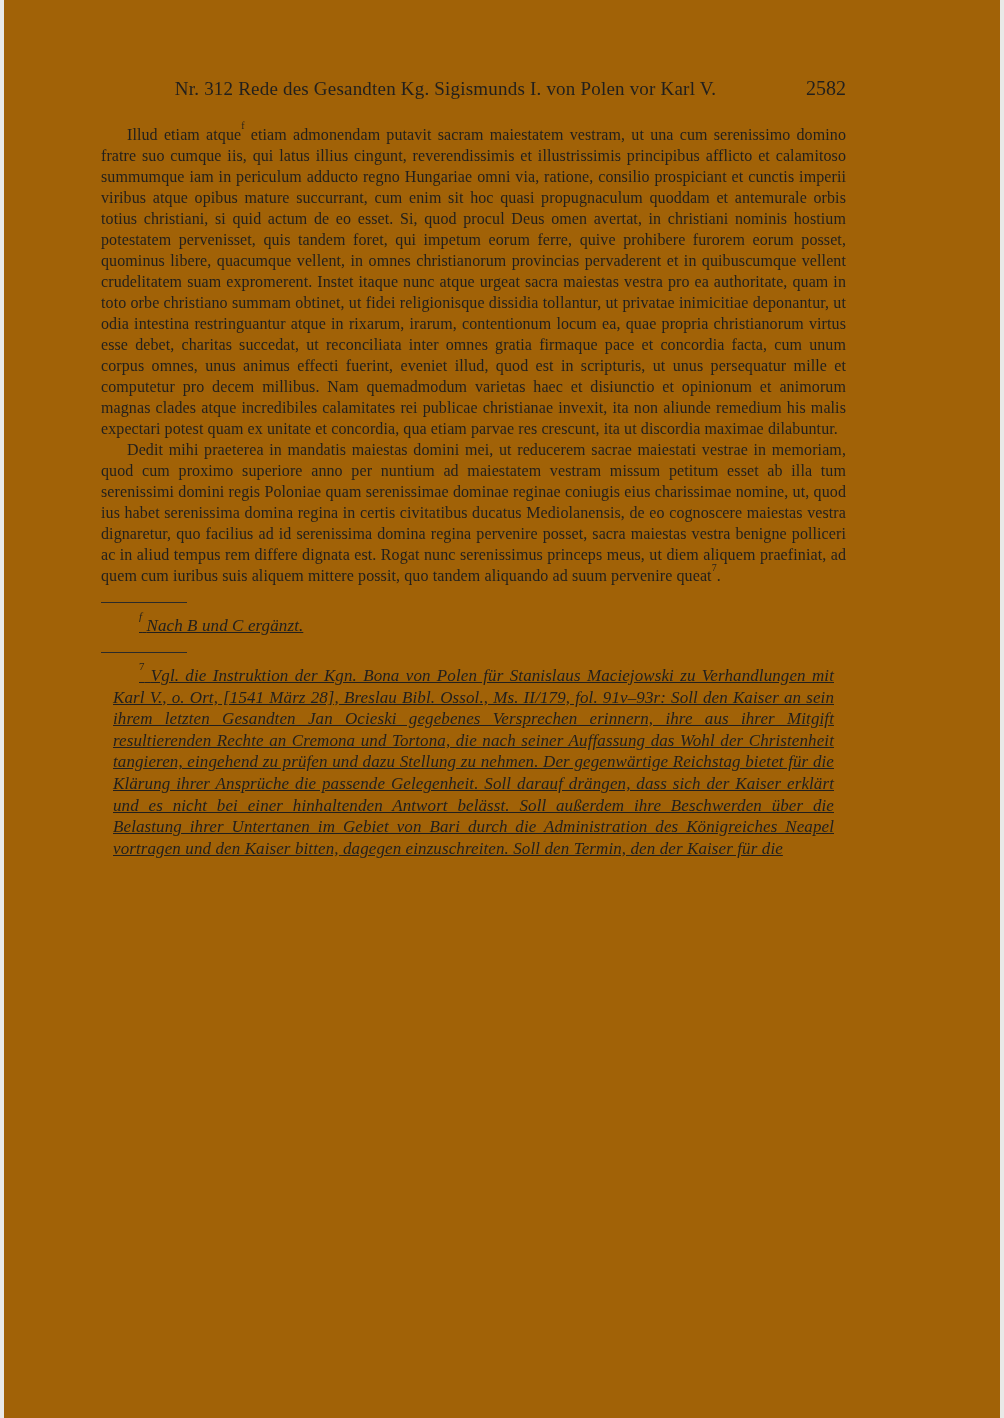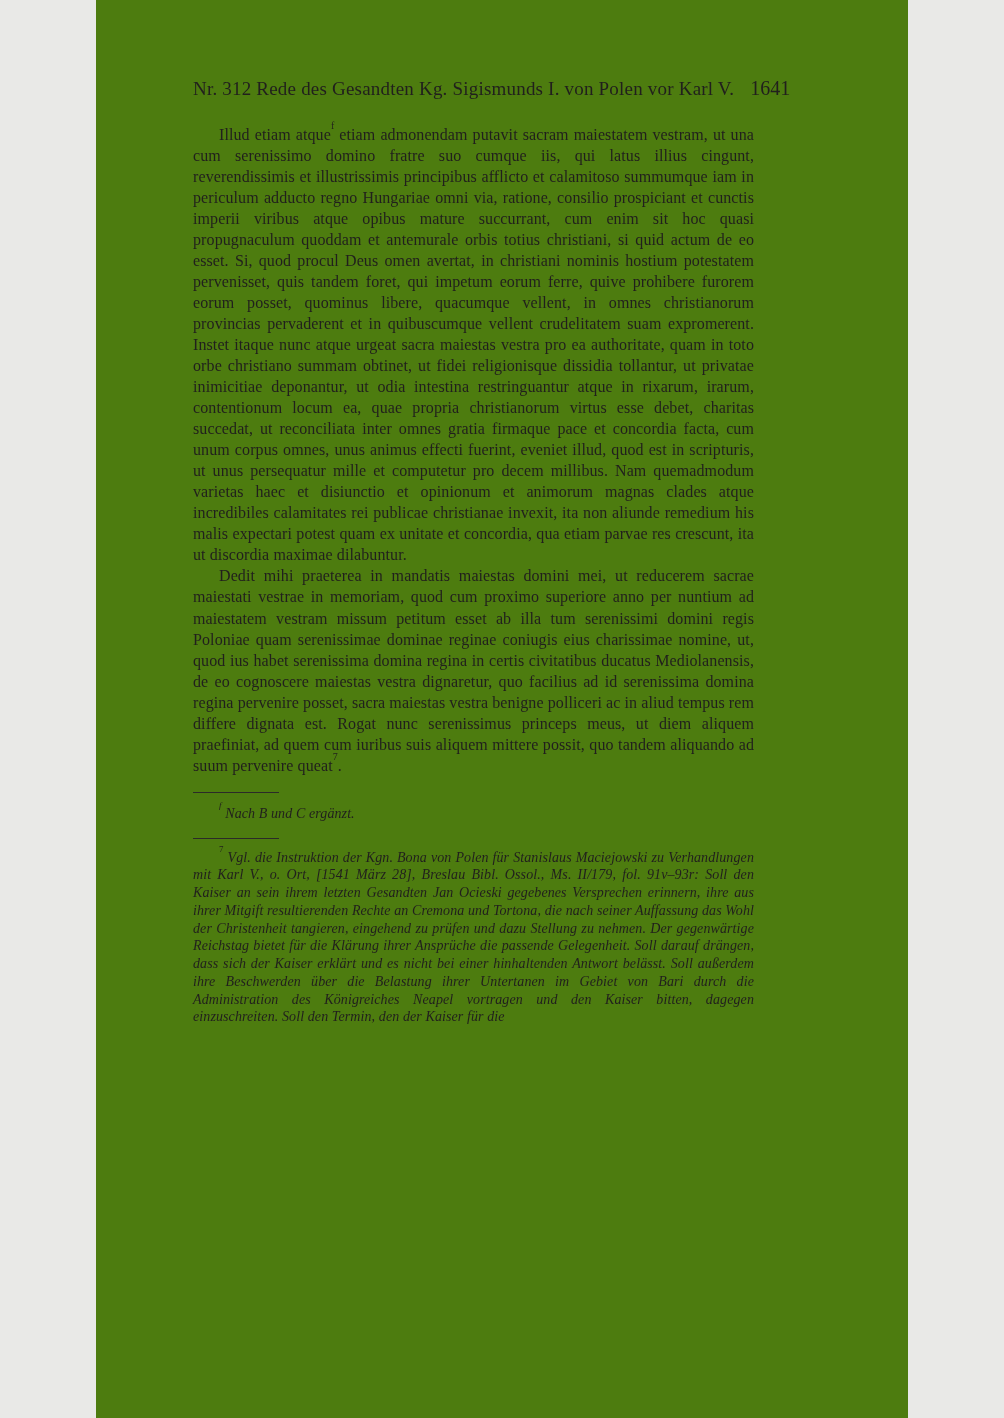--- a/index.html
+++ b/index.html
@@ -2,24 +2,24 @@
 <html lang="de"><head>
 <meta charset="utf-8">
 <style>
   html, body {
     margin: 0;
     padding: 0;
     background: #e9e9e7;
   }
   .page {
     position: relative;
-    width: 812px;
+    width: 996px;
     height: 1418px;
     margin: 0 auto;
-    background: #4d7c0f;
+    background: #a16207;
     box-sizing: border-box;
     padding: 76px 154px 40px 97px;
     overflow: hidden;
     font-family: "Liberation Serif", "DejaVu Serif", serif;
     color: #211f1d;
   }
   .running-head {
     display: flex;
     align-items: baseline;
     font-size: 19px;
@@ -54,39 +54,40 @@
     margin-top: 16px;
   }
   .fn-rule {
     width: 86px;
     height: 0;
     border-top: 1.5px solid #2b2a28;
   }
   .fn-rule.rule-1 { margin: 10px 0 12px 0; }
   .fn-rule.rule-2 { margin: 15px 0 10px 0; }
   p.footnote {
-    margin: 0;
-    font-size: 14px;
+    margin: 12px;
+    font-size: 17px;
     line-height: 1.27;
     text-align: justify;
     text-indent: 26px;
     font-style: italic;
     letter-spacing: 0.1px;
+    text-decoration: underline;
   }
   p.footnote sup.fn-mark { font-size: 64%; }
   p.footnote.commentary sup.fn-mark { font-style: normal; }
 </style>
 </head>
 <body>
 
 <div class="page">
 
   <header class="running-head">
     <span class="head-title">Nr. 312 Rede des Gesandten Kg. Sigismunds I. von Polen vor Karl V.</span>
-    <span class="folio">1641</span>
+    <span class="folio">2582</span>
   </header>
 
   <main class="body-text">
 
     <p class="para"><span>Illud etiam atque</span><sup class="fn-mark">f</sup><span> etiam admonendam putavit sacram maiestatem vestram, ut una cum serenissimo domino fratre suo cumque iis, qui latus illius cingunt, reverendissimis et illustrissimis principibus afflicto et calamitoso summumque iam in periculum adducto regno Hungariae omni via, ratione, consilio prospiciant et cunctis imperii viribus atque opibus mature succurrant, cum enim sit hoc quasi propugnaculum quoddam et antemurale orbis totius christiani, si quid actum de eo esset. Si, quod procul Deus omen avertat, in christiani nominis hostium potestatem pervenisset, quis tandem foret, qui impetum eorum ferre, quive prohibere furorem eorum posset, quominus libere, quacumque vellent, in omnes christianorum provincias pervaderent et in quibuscumque vellent crudelitatem suam expromerent. Instet itaque nunc atque urgeat sacra maiestas vestra pro ea authoritate, quam in toto orbe christiano summam obtinet, ut fidei religionisque dissidia tollantur, ut privatae inimicitiae deponantur, ut odia intestina restringuantur atque in rixarum, irarum, contentionum locum ea, quae propria christianorum virtus esse debet, charitas succedat, ut reconciliata inter omnes gratia firmaque pace et concordia facta, cum unum corpus omnes, unus animus effecti fuerint, eveniet illud, quod est in scripturis, ut unus persequatur mille et computetur pro decem millibus. Nam quemadmodum varietas haec et disiunctio et opinionum et animorum magnas clades atque incredibiles calamitates rei publicae christianae invexit, ita non aliunde remedium his malis expectari potest quam ex unitate et concordia, qua etiam parvae res crescunt, ita ut discordia maximae dilabuntur.</span></p>
 
     <p class="para"><span>Dedit mihi praeterea in mandatis maiestas domini mei, ut reducerem sacrae maiestati vestrae in memoriam, quod cum proximo superiore anno per nuntium ad maiestatem vestram missum petitum esset ab illa tum serenissimi domini regis Poloniae quam serenissimae dominae reginae coniugis eius charissimae nomine, ut, quod ius habet serenissima domina regina in certis civitatibus ducatus Mediolanensis, de eo cognoscere maiestas vestra dignaretur, quo facilius ad id serenissima domina regina pervenire posset, sacra maiestas vestra benigne polliceri ac in aliud tempus rem differe dignata est. Rogat nunc serenissimus princeps meus, ut diem aliquem praefiniat, ad quem cum iuribus suis aliquem mittere possit, quo tandem aliquando ad suum pervenire queat</span><sup class="fn-mark">7</sup><span>.</span></p>
 
   </main>
 

